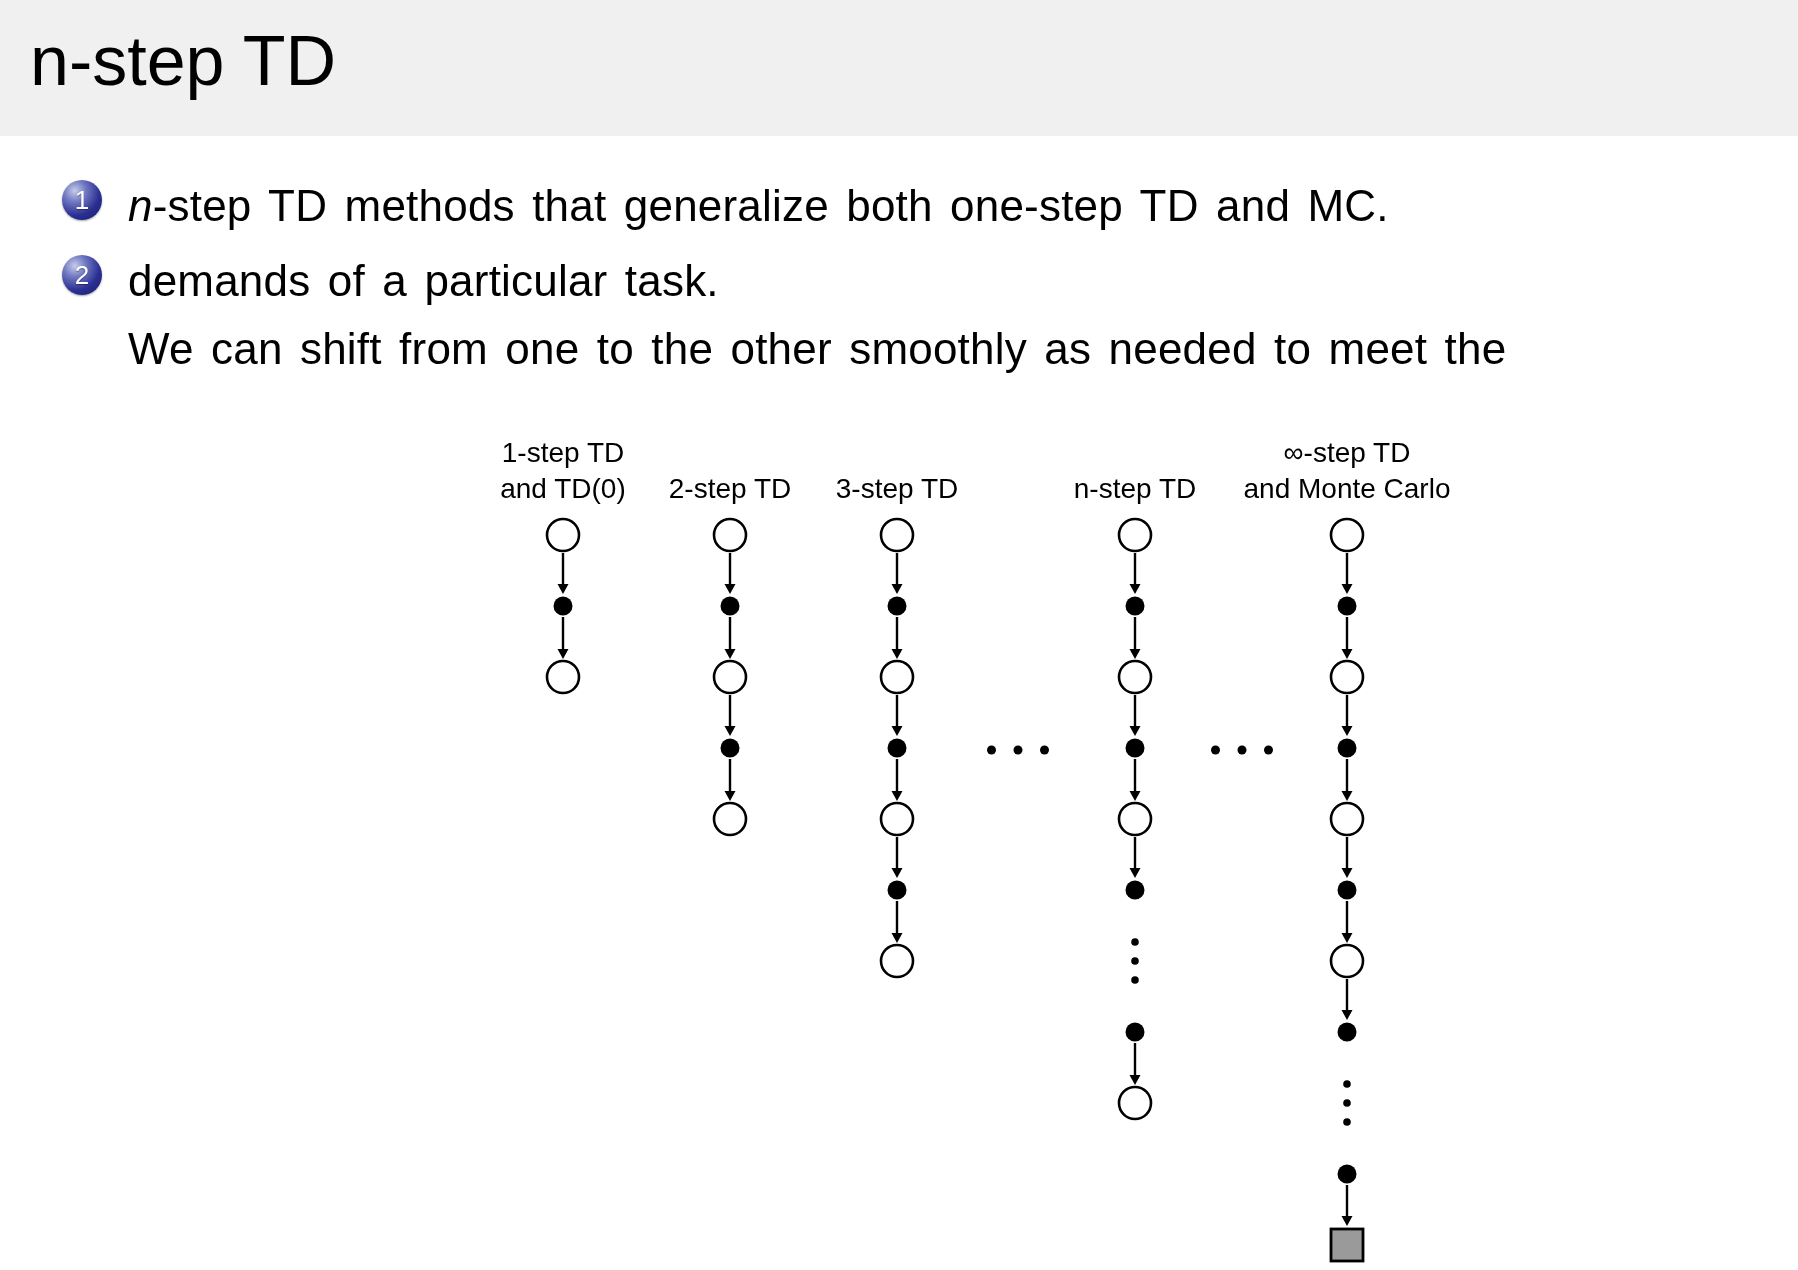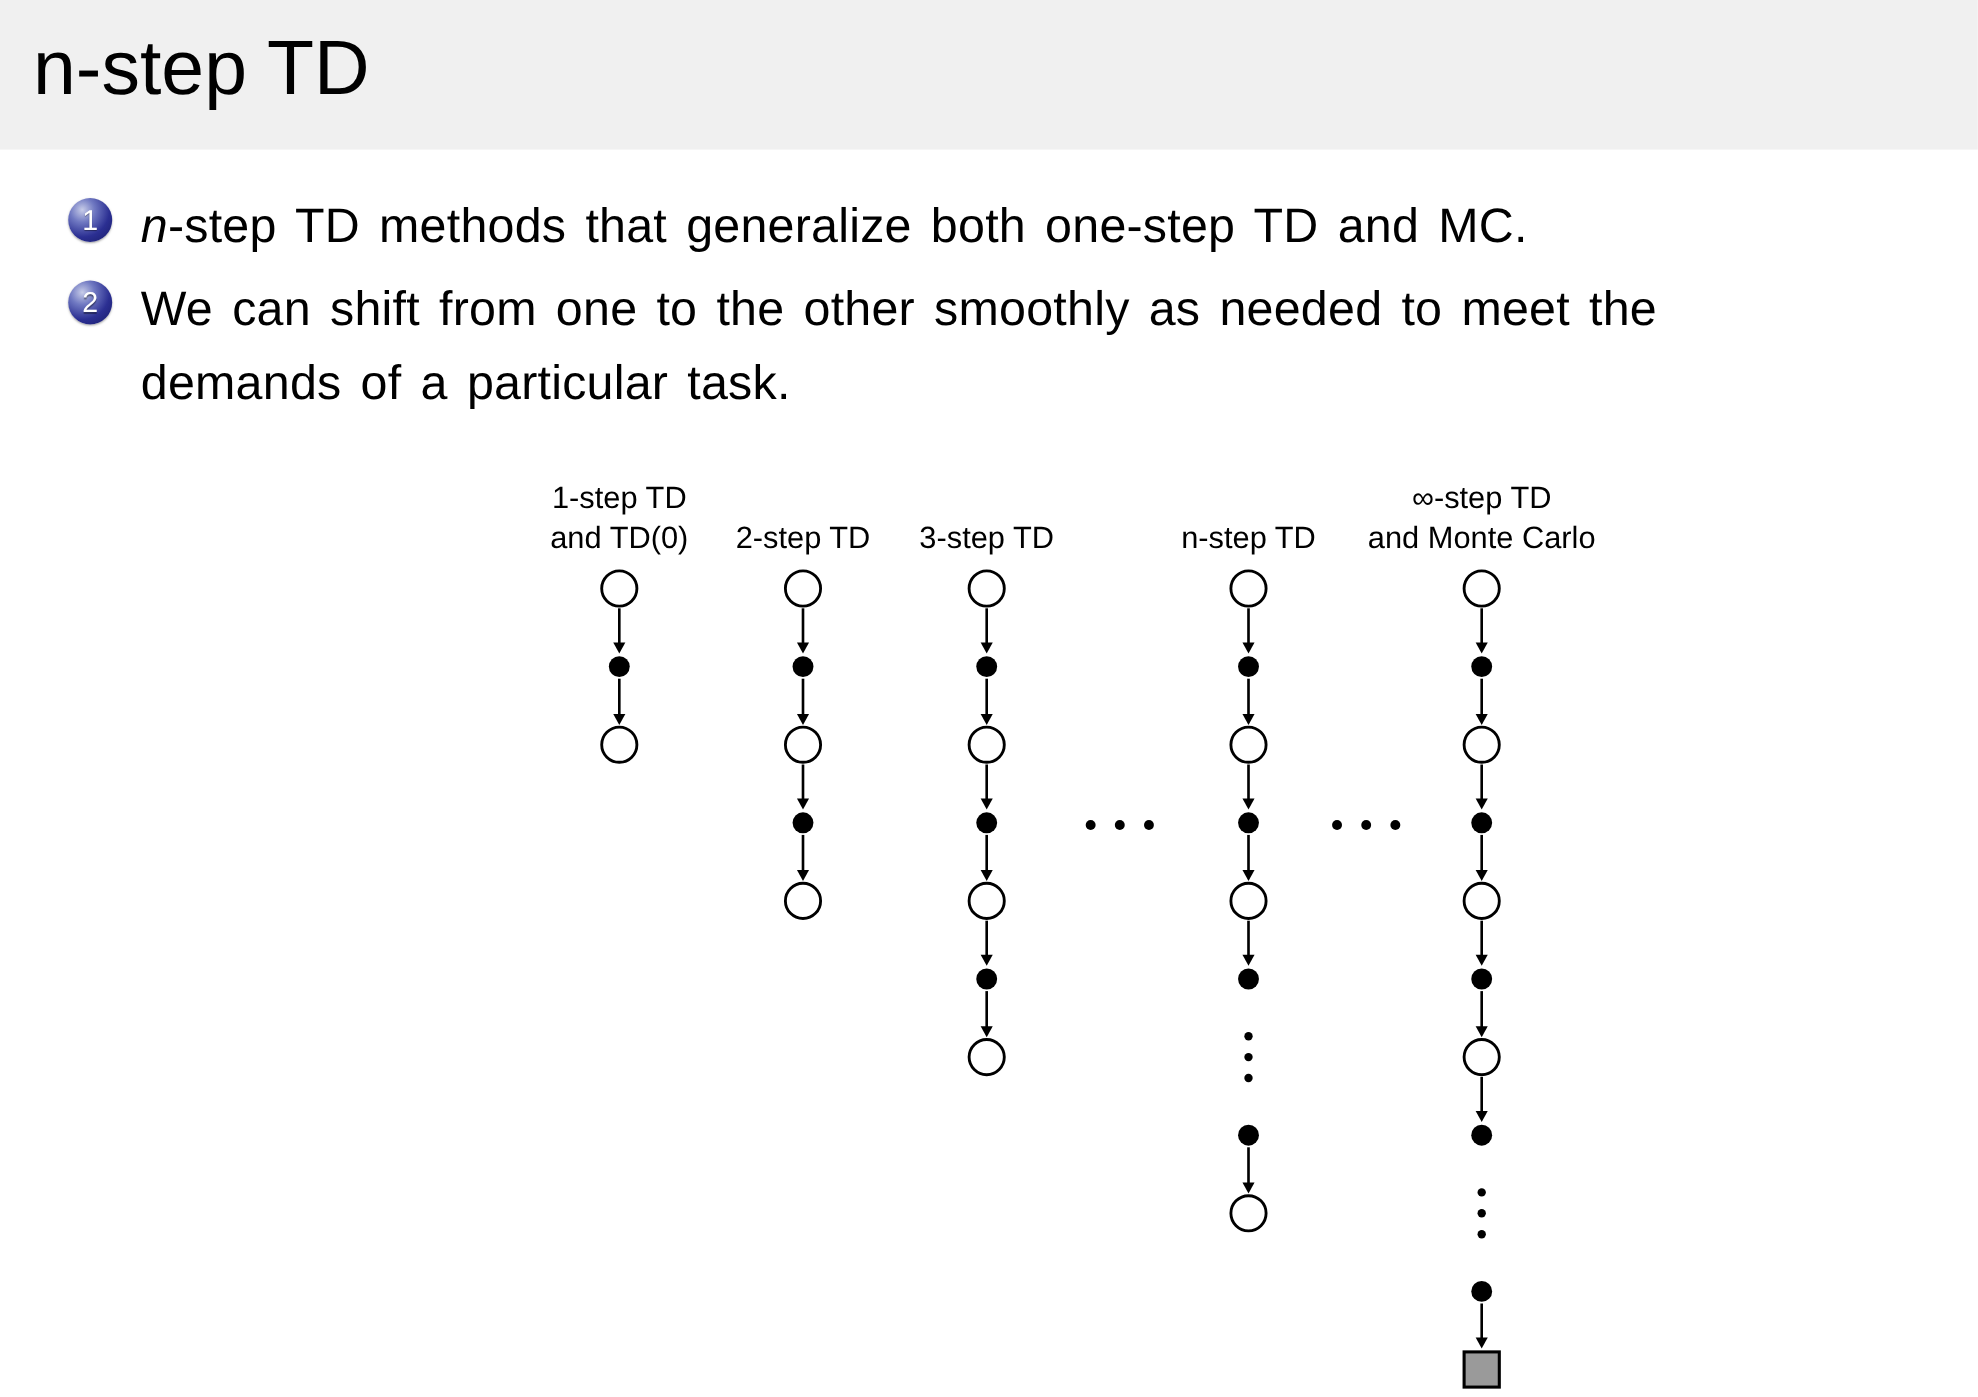--- a/index.html
+++ b/index.html
@@ -53,22 +53,22 @@
     </span>
     <div class="btext">
       <div class="line"><i>n</i><span>-step TD methods that generalize both one-step TD and MC.</span></div>
     </div>
   </div>
   <div class="item">
     <span class="badge">
       <span class="badge-num">2</span>
     </span>
     <div class="btext">
+      <div class="line">demands of a particular task.</div>
       <div class="line">We can shift from one to the other smoothly as needed to meet the</div>
-      <div class="line">demands of a particular task.</div>
     </div>
   </div>
 </div>
 
 <svg class="diagram" id="diagram" width="1798" height="1270" viewBox="0 0 1798 1270">
     <g>
       <text x="563" y="462" text-anchor="middle" class="diag-label">1-step TD</text>
       <text x="563" y="498" text-anchor="middle" class="diag-label">and TD(0)</text>
       <line x1="563" y1="553" x2="563" y2="585" stroke="#000000" stroke-width="2.4"></line>
       <polygon points="557.5,584 568.5,584 563,594" fill="#000000"></polygon>

